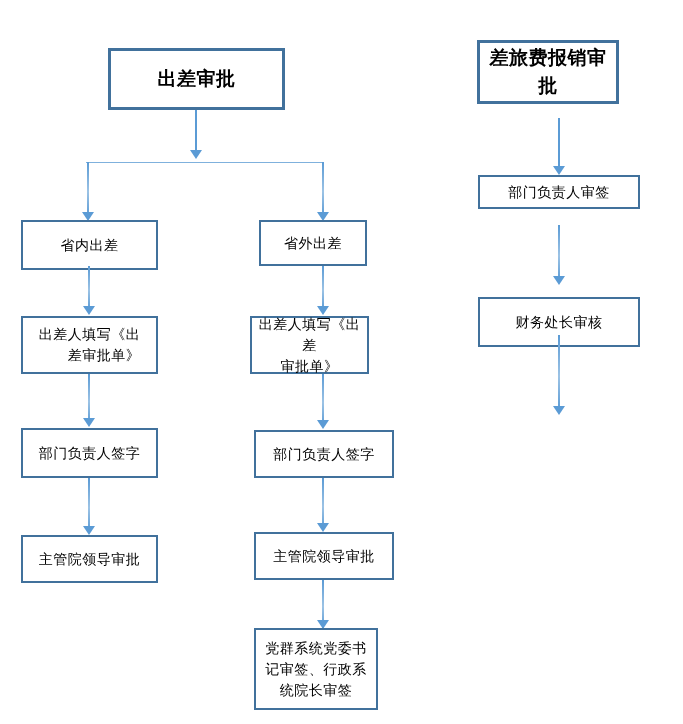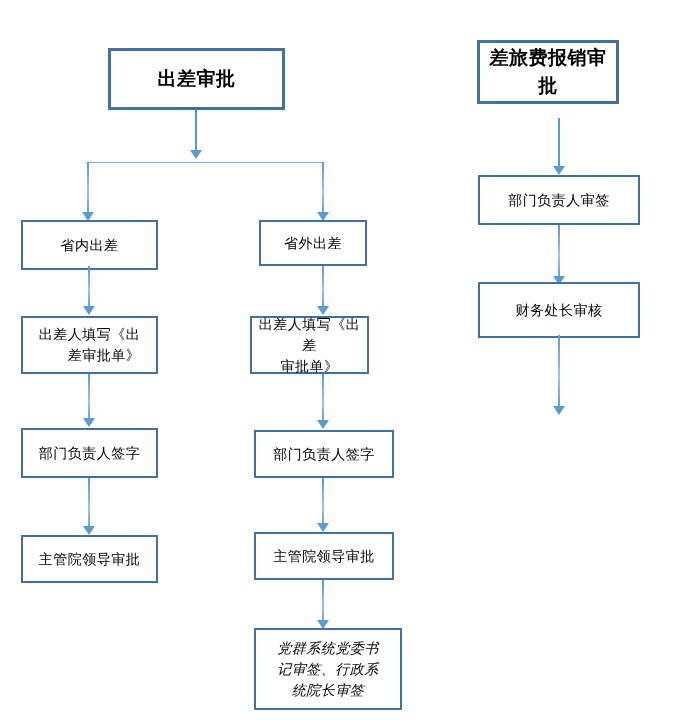--- a/index.html
+++ b/index.html
@@ -114,33 +114,33 @@
   <div class="node" style="left:254px; top:430px; width:140px; height:48px;">部门负责人签字</div>
 
   <div class="conn vline" style="left:322px; top:478px; width:2px; height:52px;"></div>
   <div class="arrowhead" style="left:317px; top:523px;"></div>
 
   <div class="node" style="left:254px; top:532px; width:140px; height:48px;">主管院领导审批</div>
 
   <div class="conn vline" style="left:322px; top:580px; width:2px; height:48px;"></div>
   <div class="arrowhead" style="left:317px; top:620px;"></div>
 
-  <div class="node multiline" style="left:254px; top:628px; width:148px; height:82px;font-style:italic;">党群系统党委书
+  <div class="node multiline" style="left:254px; top:628px; width:124px; height:82px;">党群系统党委书
 记审签、行政系
 统院长审签</div>
 
   <div class="node title" style="left:477px; top:40px; width:142px; height:64px;">差旅费报销审批</div>
 
   <div class="conn vline plain" style="left:558px; top:118px; width:2px; height:52px;"></div>
   <div class="arrowhead" style="left:553px; top:166px;"></div>
 
-  <div class="node" style="left:478px; top:175px; width:162px; height:50px;text-align:right;">部门负责人审签</div>
+  <div class="node" style="left:478px; top:175px; width:162px; height:34px;text-align:right;">部门负责人审签</div>
 
   <div class="conn vline" style="left:558px; top:225px; width:2px; height:56px;"></div>
   <div class="arrowhead" style="left:553px; top:276px;"></div>
 
-  <div class="node" style="left:478px; top:282px; width:162px; height:56px;">财务处长审核</div>
+  <div class="node" style="left:478px; top:297px; width:162px; height:50px;">财务处长审核</div>
 
   <div class="conn vline" style="left:558px; top:335px; width:2px; height:75px;"></div>
   <div class="arrowhead" style="left:553px; top:406px;"></div>
 
 
 </div>
 
 </body></html>

